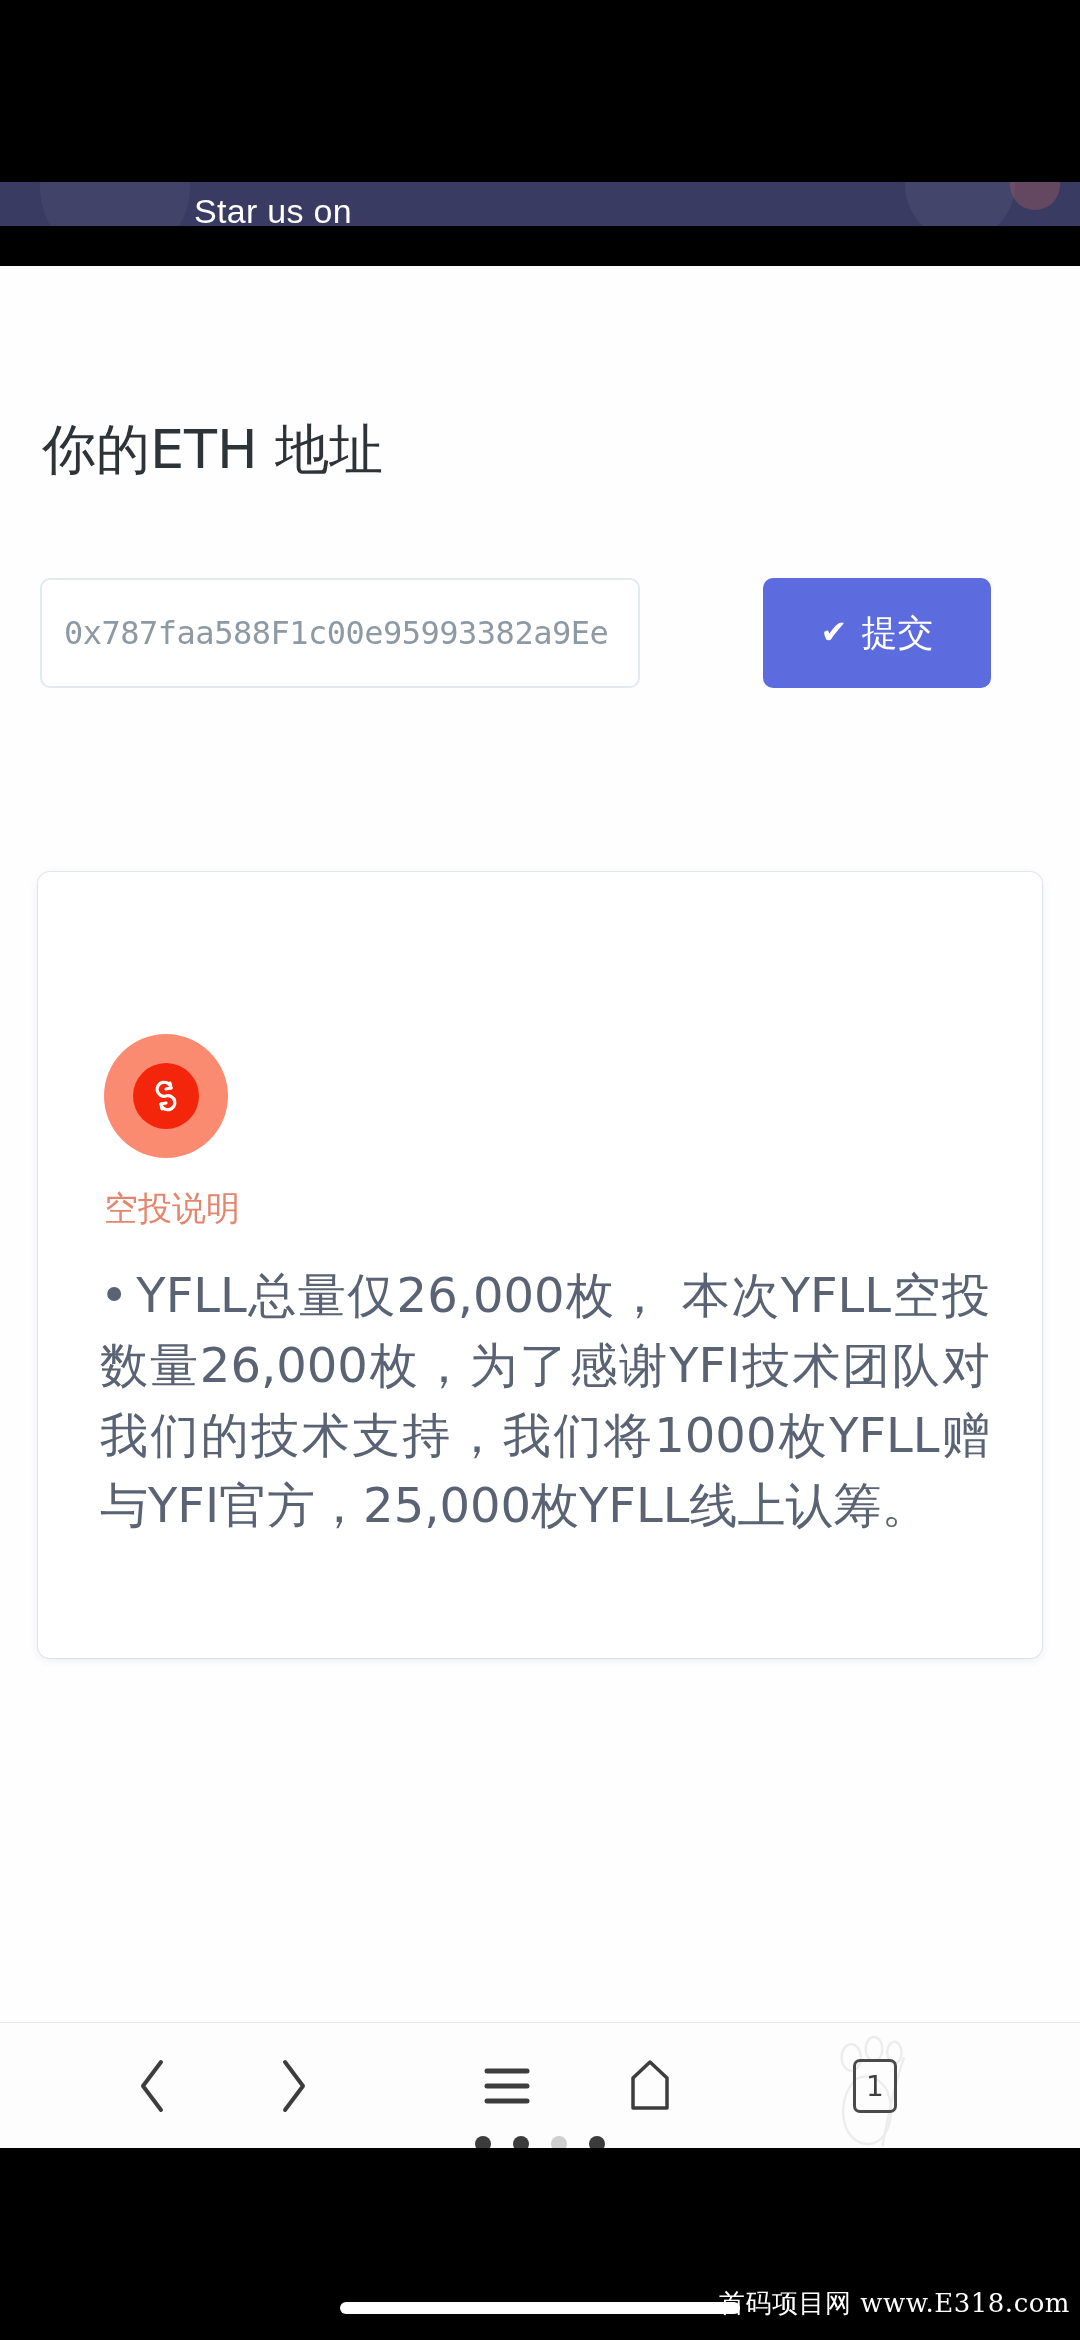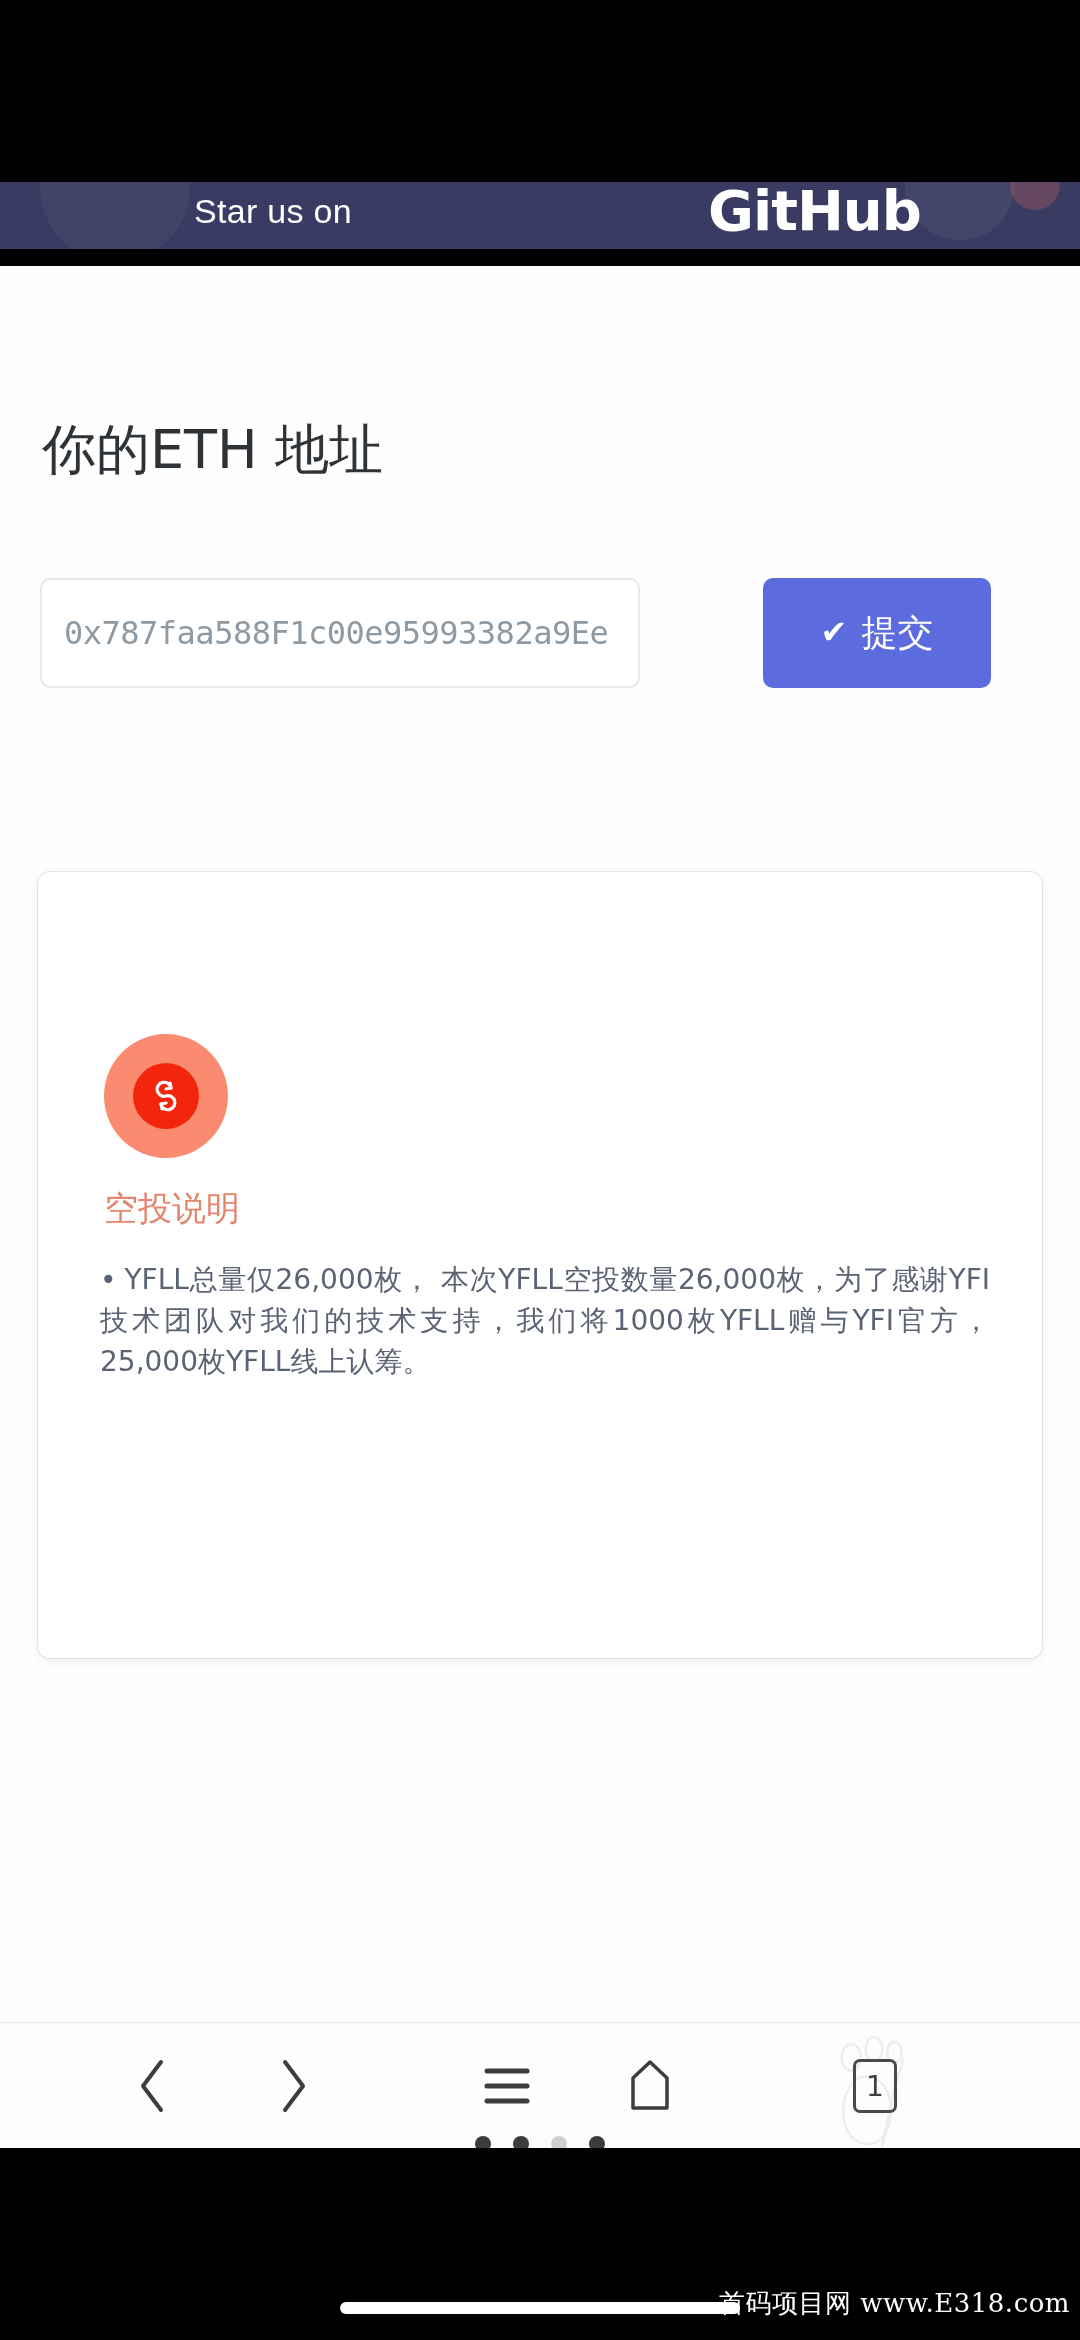--- a/index.html
+++ b/index.html
@@ -30,21 +30,21 @@
     width: 1080px;
     height: 182px;
     background: #000000;
   }
 
   
   .gh-banner {
     position: absolute;
     top: 182px; left: 0;
     width: 1080px;
-    height: 67px;
+    height: 44px;
     background: #393b63;
     overflow: hidden;
   }
   .gh-banner .blob {
     position: absolute;
     border-radius: 50%;
     background: rgba(255,255,255,0.045);
   }
   .gh-banner .blob.b1 { width: 150px; height: 150px; left: 40px;  top: -70px; }
   .gh-banner .blob.b2 { width: 110px; height: 110px; left: 905px; top: -52px; background: rgba(255,255,255,0.05); }
@@ -192,21 +192,21 @@
     font-family: Liberation Sans, sans-serif;
   }
 
   .card-body {
     position: absolute;
     left: 62px;
     top: 388px;
     width: 890px;
   }
   .bullet-p {
-    font-size: 28px;
+    font-size: 48px;
     line-height: 1.46;
     color: #5a6374;
     margin: 0 0 34px 0;
     font-family: "DejaVu Sans", "Liberation Sans", sans-serif;
     text-align: justify;
   }
   .bullet-p .dot {
     color: #5a6374;
     margin-right: 8px;
   }
@@ -313,21 +313,20 @@
 
 <div class="screen">
 
   <div class="top-letterbox"></div>
 
   <div class="gh-banner">
     <div class="blob b1"></div>
     <div class="blob b2"></div>
     <div class="blob b3"></div>
     <div class="gh-star-text">Star us on</div>
-    <div class="gh-logo-text">GitHub</div>
   </div>
 
   <div class="page">
 
     <div class="heading">你的ETH 地址</div>
 
     <div class="form-row">
       <input class="addr-input" type="text" placeholder="0x787faa588F1c00e95993382a9Ee" style="">
       <button class="submit-btn">
         <span class="check">✔</span>

